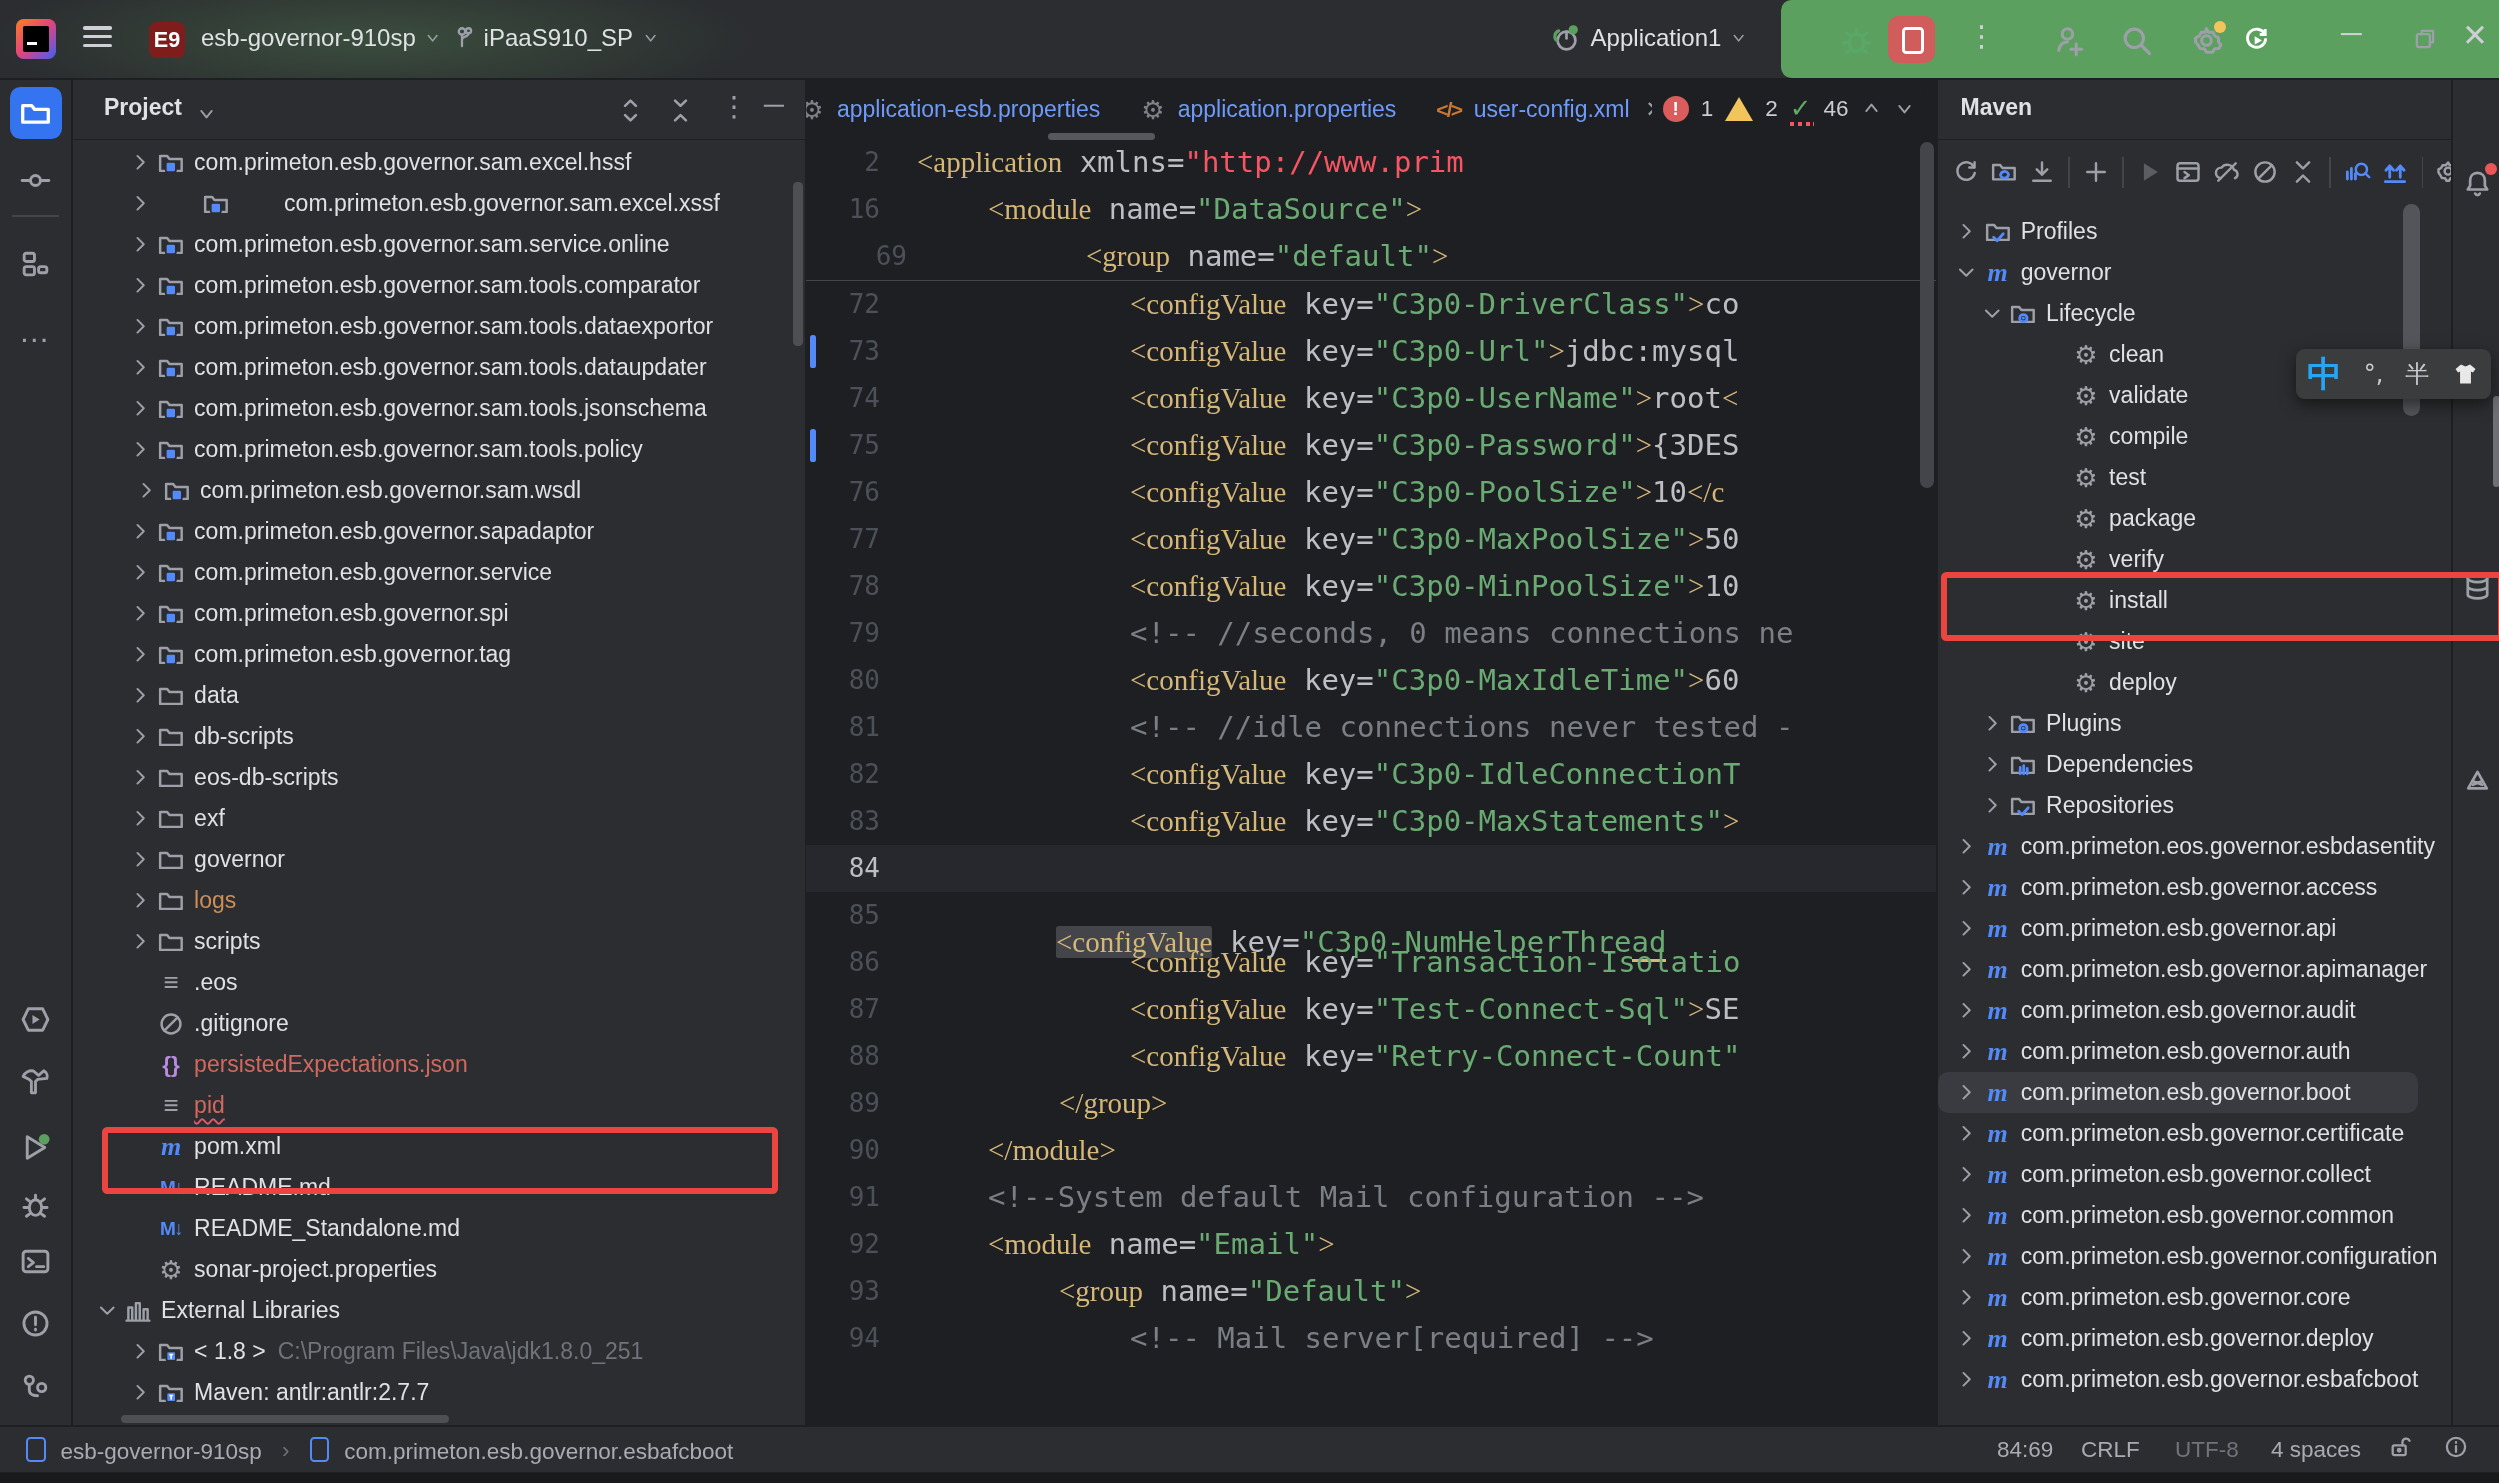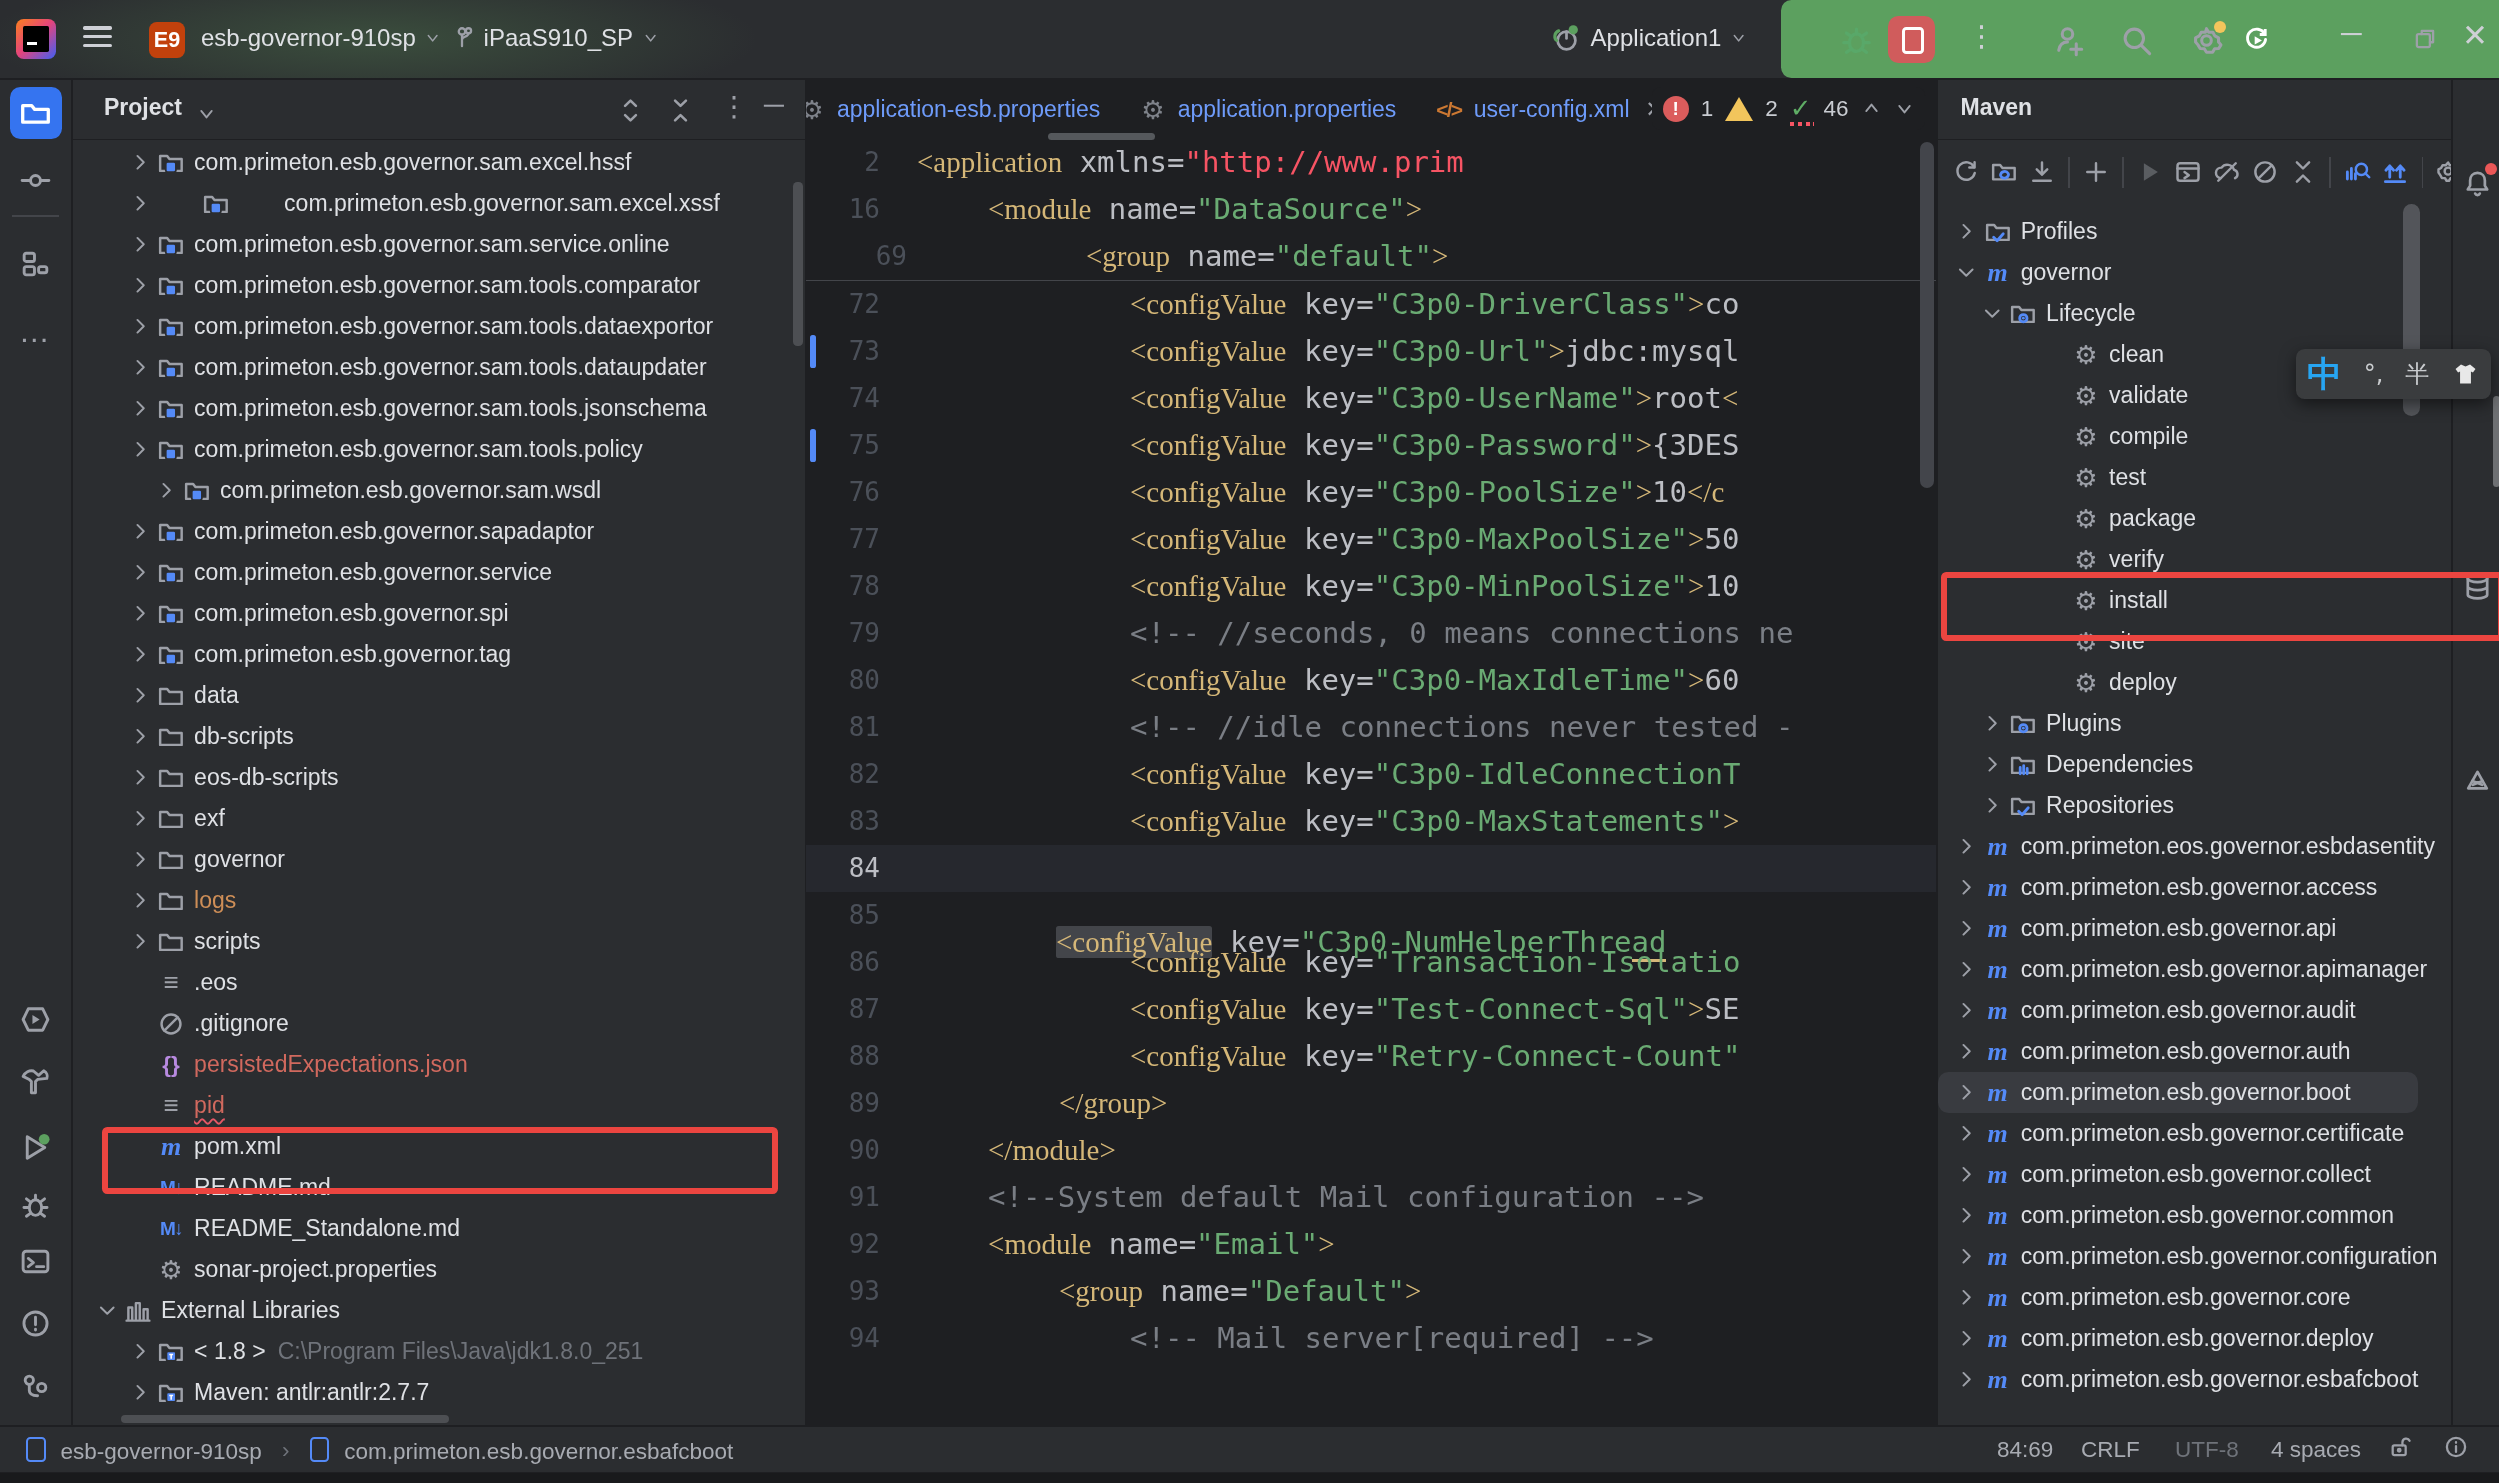--- a/index.html
+++ b/index.html
@@ -10,21 +10,21 @@
 
   
   .titlebar{left:0;top:0;width:2500px;height:78px;background:#2b2d30;border-bottom:1.7px solid #1e1f22;}
   .titlebar .green{position:absolute;left:0;top:0;width:951px;height:78px;
      background:radial-gradient(536px 104px at 372px 39px, rgba(84,130,82,.38), rgba(84,130,82,0) 72%);}
   .logo{left:15.6px;top:19px;width:40px;height:40px;border-radius:7.8px;
      background:linear-gradient(135deg,#fc801d 0%,#e4447c 48%,#3f5ff5 100%);}
   .logo::after{content:"";position:absolute;left:7px;top:7px;width:26px;height:26px;background:#000;border-radius:1.7px;}
   .logo::before{content:"";position:absolute;left:11.2px;top:22.5px;width:10.4px;height:3.5px;background:#fff;z-index:2;}
   .burger span{display:block;width:29px;height:3.5px;background:#ced0d6;border-radius:1.7px;margin:5.2px 0;}
-  .projbadge{left:149px;top:21.6px;width:36px;height:36px;border-radius:7.8px;background:#c2410c;color:#fff;
+  .projbadge{left:149px;top:21.6px;width:36px;height:36px;border-radius:7.8px;background:#7f1d1d;color:#fff;
      font-weight:bold;font-size:21.6px;text-align:center;line-height:36px;}
   .tbtext{font-size:24px;color:#dfe1e5;}
   .chev-sm{width:17.3px;height:17.3px;}
   .runbtn{width:47px;height:47px;border-radius:10.4px;top:15.6px;}
   .runbtn.green{background:#5ca05f;}
   .runbtn.red{background:#d05c5c;}
   .stop-inner{position:absolute;left:14px;top:11.2px;width:15.6px;height:21px;border:3.5px solid #fff;border-radius:4.3px;}
   .wbtn{font-size:29px;color:#ced0d6;}
   .dot-badge{position:absolute;width:12px;height:12px;border-radius:50%;}
 
@@ -404,21 +404,21 @@
             </svg>
           </div>
           <div class="ticon" style="display: flex;">
             <svg viewBox="0 0 16 16">
               <path class="s" d="M1.8 4h4l1.3 1.7h7v6.8h-12.3z"></path>
               <rect x="5" y="7.4" width="5.8" height="5.8" rx="1.2" fill="#548af7" stroke="#2b2d30"></rect>
             </svg>
           </div>
           <div class="tlab">com.primeton.esb.governor.sam.tools.policy</div>
         </div>
-        <div class="trow" style="padding-left: 80px;">
+        <div class="trow" style="padding-left: 60px;">
           <div class="chev">
             <svg viewBox="0 0 16 16">
               <path class="s" d="M6 3.5l4.5 4.5L6 12.5"></path>
             </svg>
           </div>
           <div class="ticon" style="display: flex;">
             <svg viewBox="0 0 16 16">
               <path class="s" d="M1.8 4h4l1.3 1.7h7v6.8h-12.3z"></path>
               <rect x="5" y="7.4" width="5.8" height="5.8" rx="1.2" fill="#548af7" stroke="#2b2d30"></rect>
             </svg>

